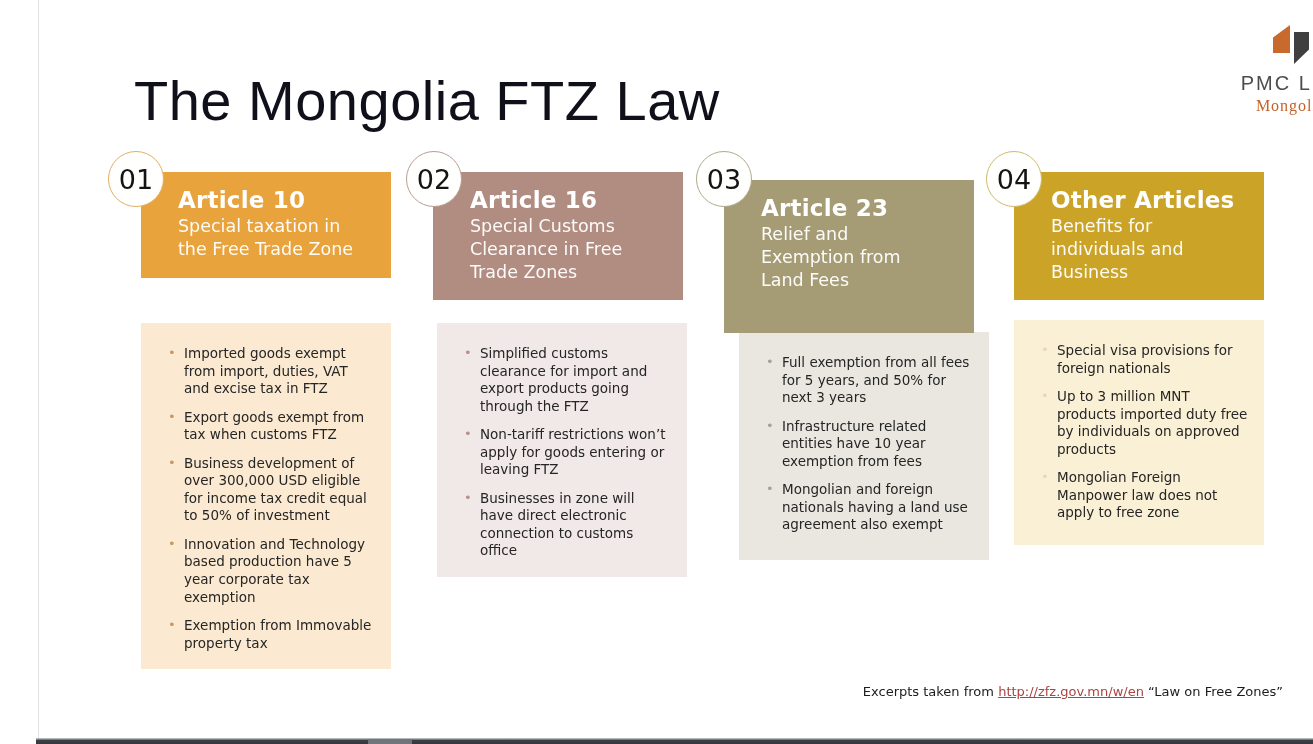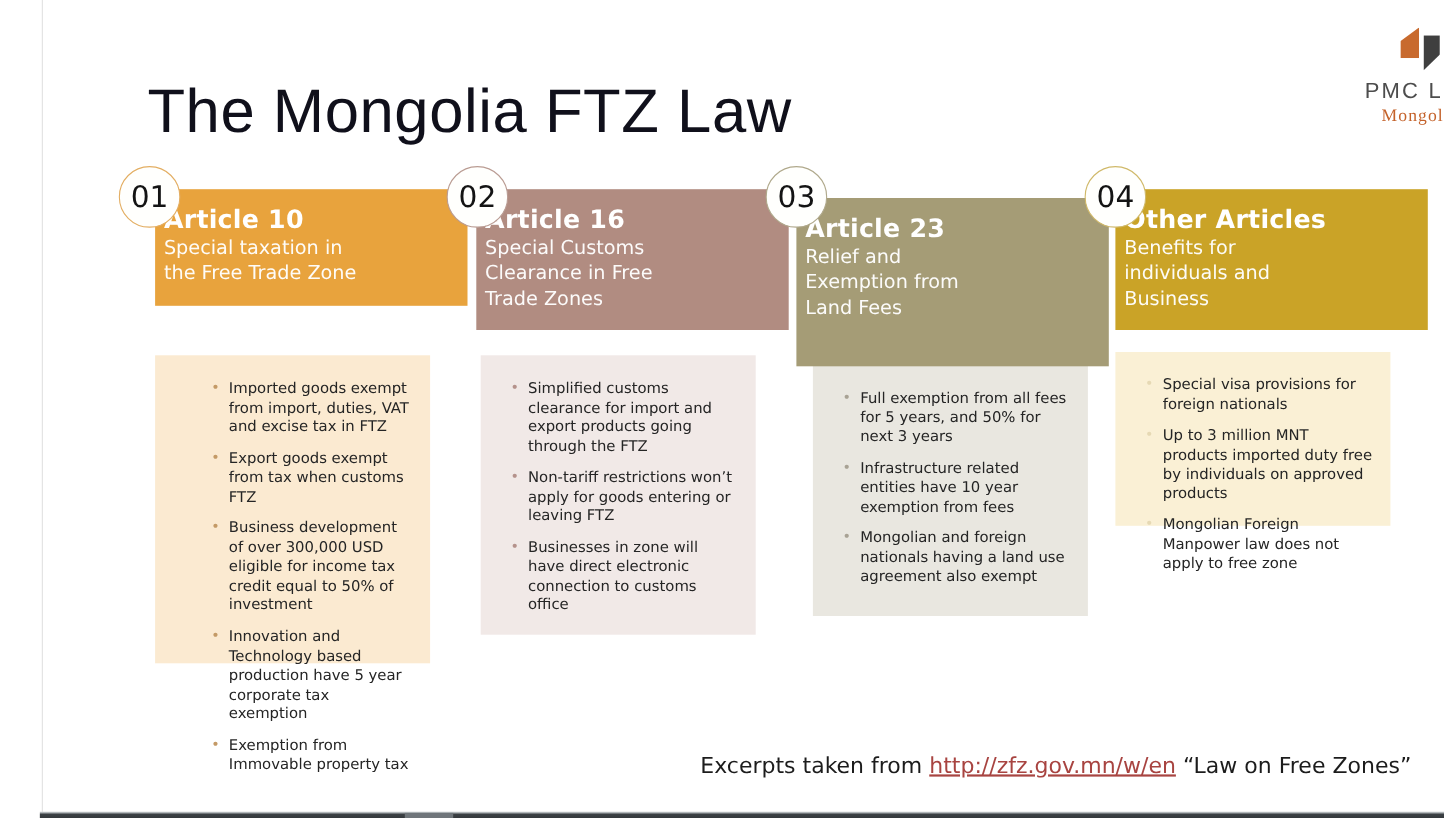--- a/index.html
+++ b/index.html
@@ -36,38 +36,38 @@
   }
 
   
   .badge {
     position:absolute; width:56px; height:56px; border-radius:50%;
     background:#fffffd; border:1.5px solid #ccc; box-sizing:border-box;
     display:flex; align-items:center; justify-content:center;
     font-size:27px; color:#141414; z-index:3;
   }
   .header-card {
-    position:absolute; width:284px; box-sizing:border-box; z-index:2;
-    padding:15px 8px 0 8px; color:#ffffff;
+    position:absolute; width:250px; box-sizing:border-box; z-index:2;
+    padding:15px 8px 0 37px; color:#ffffff;
   }
   .header-card .h-title { font-size:23px; font-weight:bold; letter-spacing:0.2px; }
   .header-card .h-sub { font-size:17.5px; line-height:1.32; margin-top:2px; color:rgba(255,255,255,0.96); }
   .body-card { position:absolute; width:250px; box-sizing:border-box; z-index:1; }
   .body-card ul { list-style:none; margin:0; padding:22px 16px 0 26px; }
   .body-card li {
     position:relative; padding-left:17px; margin-bottom:11px;
     font-size:13.5px; line-height:1.3; color:#252525;
   }
   .body-card li::before {
     content:"•"; position:absolute; left:1px; top:0; font-size:13px; color:var(--bullet,#999);
   }
 
   
   .footer-note {
-    position:absolute; top:684px; right:66px; font-size:20px; color:#1c1c1c;
+    position:absolute; top:684px; right:66px; font-size:13px; color:#1c1c1c;
     font-family:"DejaVu Sans", sans-serif;
   }
   .footer-note a { text-decoration:underline; }
 
   
   .taskbar-edge {
     position:absolute; left:0; bottom:0; width:1313px; height:6px;
     background:linear-gradient(#b3b8bb 0, #b3b8bb 1px, #3c4145 2px, #34383c 100%);
   }
   .taskbar-edge .seg { position:absolute; left:332px; top:1px; width:44px; height:5px; background:#6f757a; }
@@ -89,21 +89,21 @@
     <div class="logo-region">Mongolia</div>
   </div>
 
   <div class="badge" style="left: 72px; top: 151px; border-color: rgb(227, 174, 99);">
     <span>01</span>
   </div>
   <div class="header-card" style="left: 105px; top: 172px; height: 106px; background-color: rgb(232, 163, 61);">
     <div class="h-title">Article 10</div>
     <div class="h-sub" style="max-width:196px;">Special taxation in the Free Trade Zone</div>
   </div>
-  <div class="body-card" style="left: 105px; top: 323px; height: 280px; background-color: rgb(251, 234, 209); padding-left: 24px;">
+  <div class="body-card" style="left: 105px; top: 323px; height: 346px; background-color: rgb(251, 234, 209);">
     <ul style="--bullet: #c49a66;">
       <li>Imported goods exempt from import, duties, VAT and excise tax in FTZ</li>
       <li>Export goods exempt from tax when customs FTZ</li>
       <li>Business development of over 300,000 USD eligible for income tax credit equal to 50% of investment</li>
       <li>Innovation and Technology based production have 5 year corporate tax exemption</li>
       <li>Exemption from Immovable property tax</li>
     </ul>
   </div>
 
   <div class="badge" style="left: 370px; top: 151px; border-color: rgb(186, 156, 147);">
@@ -136,21 +136,21 @@
     </ul>
   </div>
 
   <div class="badge" style="left: 950px; top: 151px; border-color: rgb(208, 185, 106);">
     <span>04</span>
   </div>
   <div class="header-card" style="left: 978px; top: 172px; height: 128px; background-color: rgb(202, 163, 39);">
     <div class="h-title">Other Articles</div>
     <div class="h-sub" style="max-width:150px;">Benefits for individuals and Business</div>
   </div>
-  <div class="body-card" style="left: 978px; top: 320px; height: 158px; background-color: rgb(250, 240, 213);">
+  <div class="body-card" style="left: 978px; top: 320px; height: 225px; background-color: rgb(250, 240, 213);">
     <ul style="--bullet: #e6d9b4;">
       <li>Special visa provisions for foreign nationals</li>
       <li>Up to 3 million MNT products imported duty free by individuals on approved products</li>
       <li>Mongolian Foreign Manpower law does not apply to free zone</li>
     </ul>
   </div>
 
   <div class="footer-note">
     <span>Excerpts taken from</span>
     <a href="#" style="color: rgb(168, 68, 65);">http://zfz.gov.mn/w/en</a>

